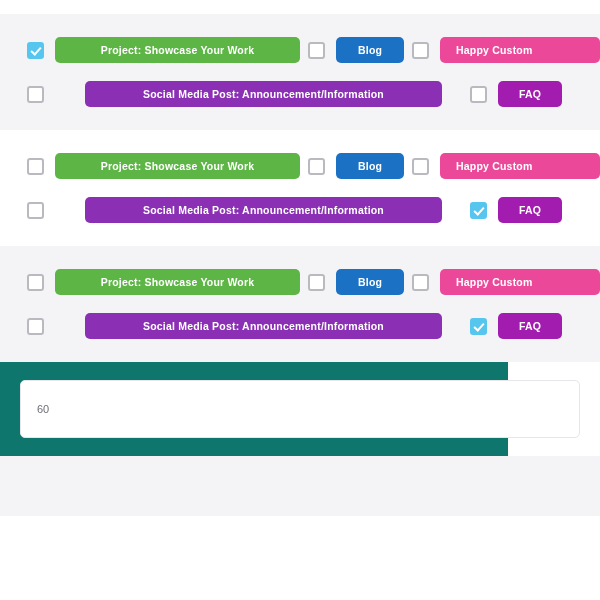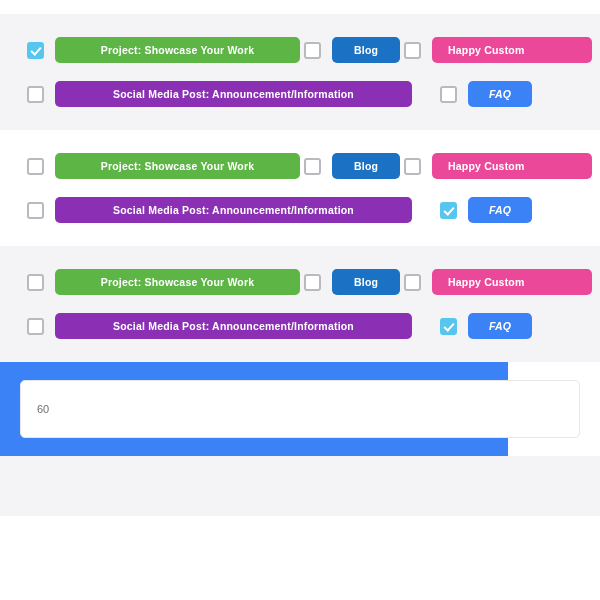--- a/index.html
+++ b/index.html
@@ -18,21 +18,21 @@
     height: 600px;
     background: #ffffff;
     overflow: hidden;
   }
 
   
   .group {
     position: relative;
     width: 600px;
     box-sizing: border-box;
-    padding: 14px 8px 14px 0;
+    padding: 14px 0 14px 0;
   }
   .group.shaded { background: #f4f4f6; }
   .group.plain  { background: #ffffff; }
 
   .opt-row {
     display: flex;
     align-items: center;
     height: 44px;
     padding-left: 27px;
     box-sizing: border-box;
@@ -78,31 +78,31 @@
     color: #ffffff;
     font-size: 10.5px;
     font-weight: bold;
     letter-spacing: 0.2px;
     box-sizing: border-box;
     overflow: hidden;
   }
   .tag.green  { background: #5cb544; min-width: 245px; }
   .tag.blue   { background: #1b71c4; min-width: 68px; text-align: center; }
   .tag.cyan   { background: #ec4899; min-width: 160px; justify-content: flex-start; padding-left: 16px; }
-  .tag.purple { background: #8b2fb5; min-width: 357px; }
-  .tag.purple-sm { background: #3b82f6; min-width: 64px; font-style: italic; }
+  .tag.purple { background: #8b2fb5; min-width: 357px; margin-left: 30px; }
+  .tag.purple-sm { background: #a21caf; min-width: 64px; }
 
   .gap-lg { width: 29px; }
   .gap-md { width: 28px; }
 
   
   .input-card {
     position: relative;
     width: 508px;
-    background: #3b82f6;
+    background: #0f766e;
     padding: 18px 9px 18px 0;
     box-sizing: border-box;
   }
   .text-input {
     margin-left: 20px;
     width: 560px;
     height: 58px;
     background: #ffffff;
     border: 1px solid #e6e6ea;
     border-radius: 5px;

